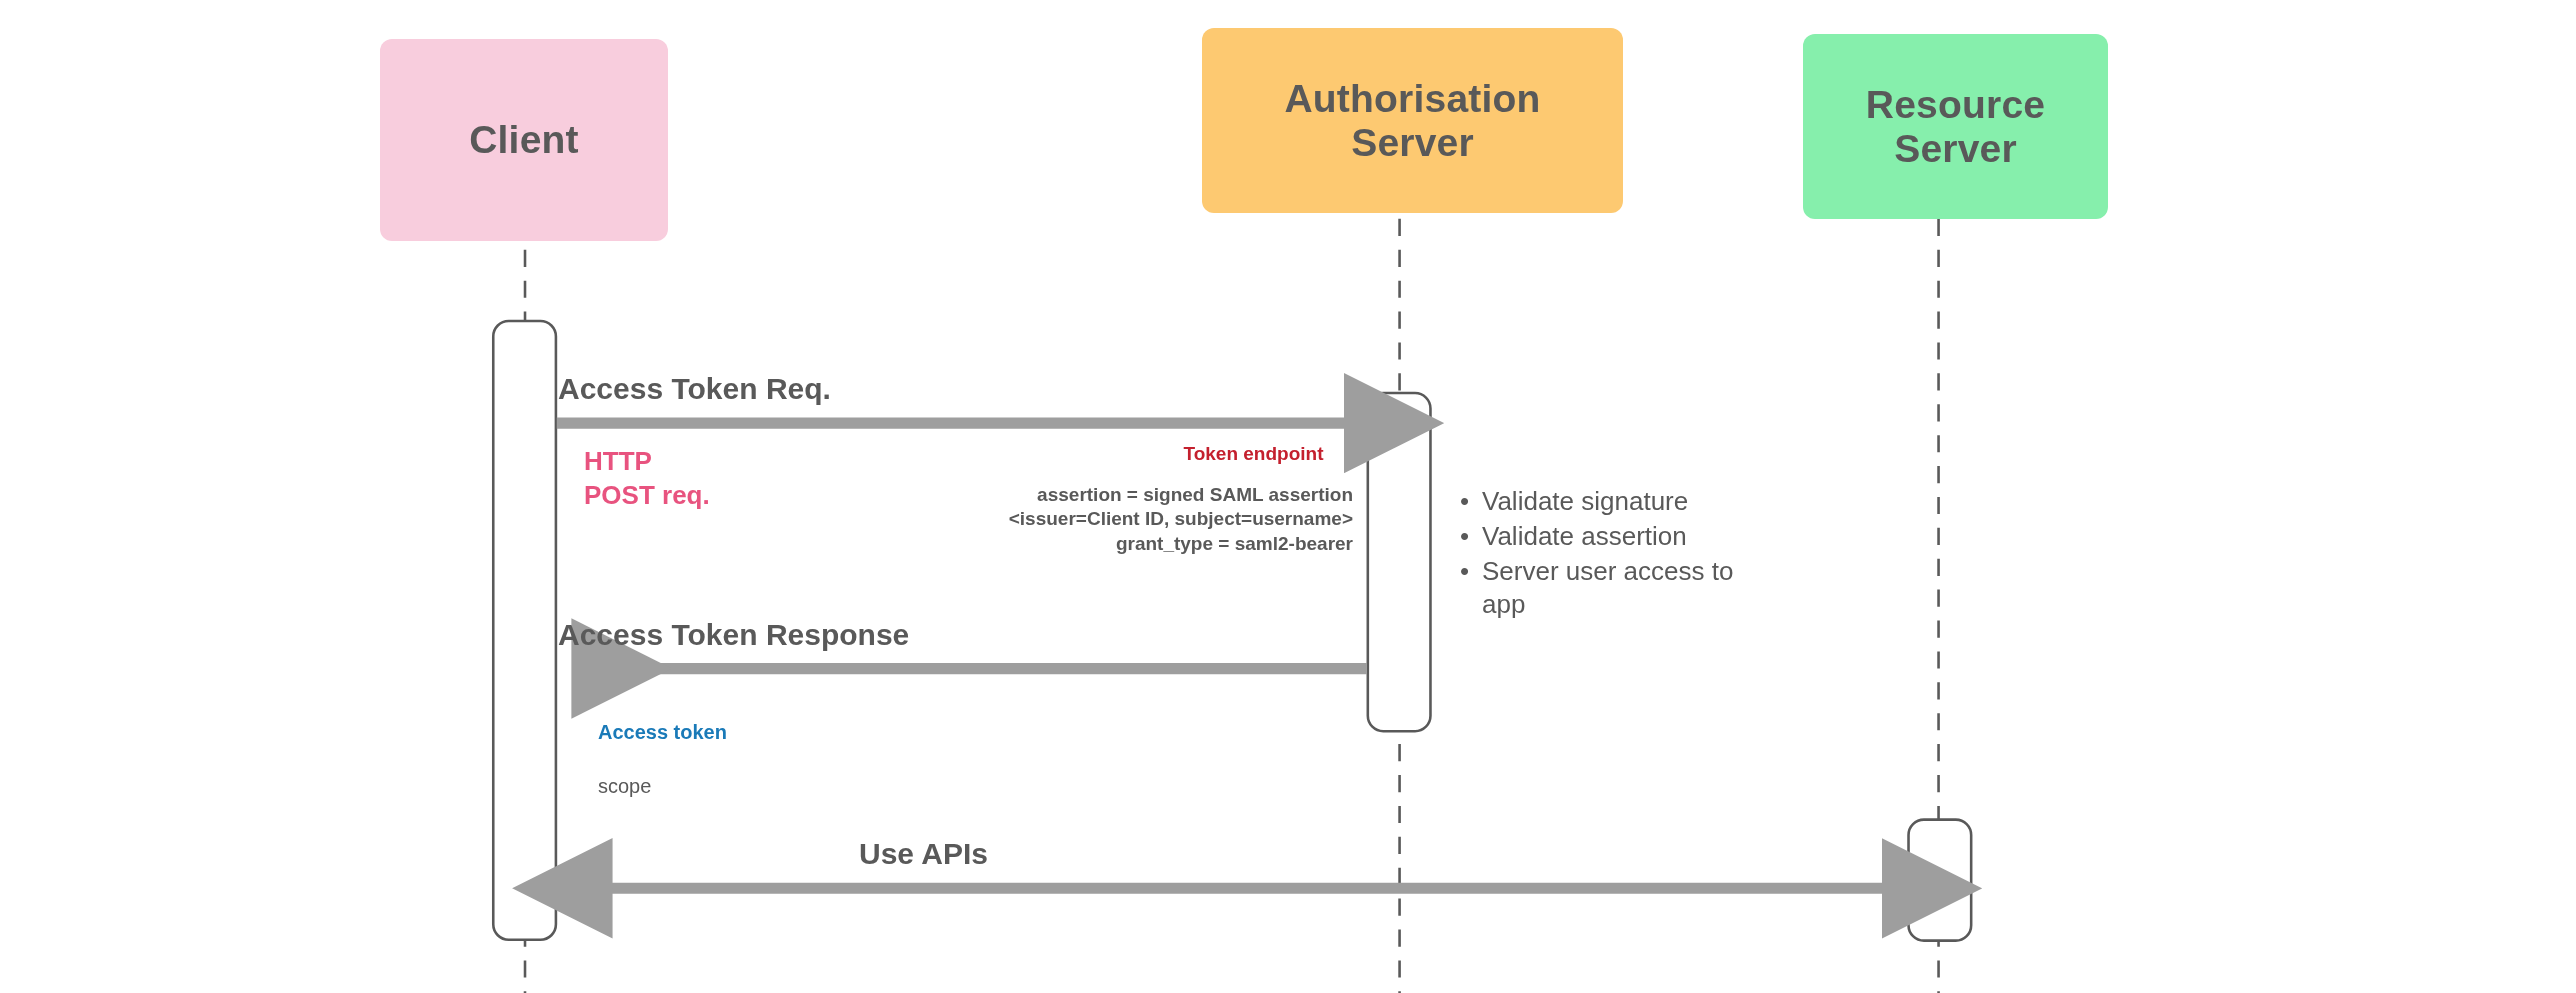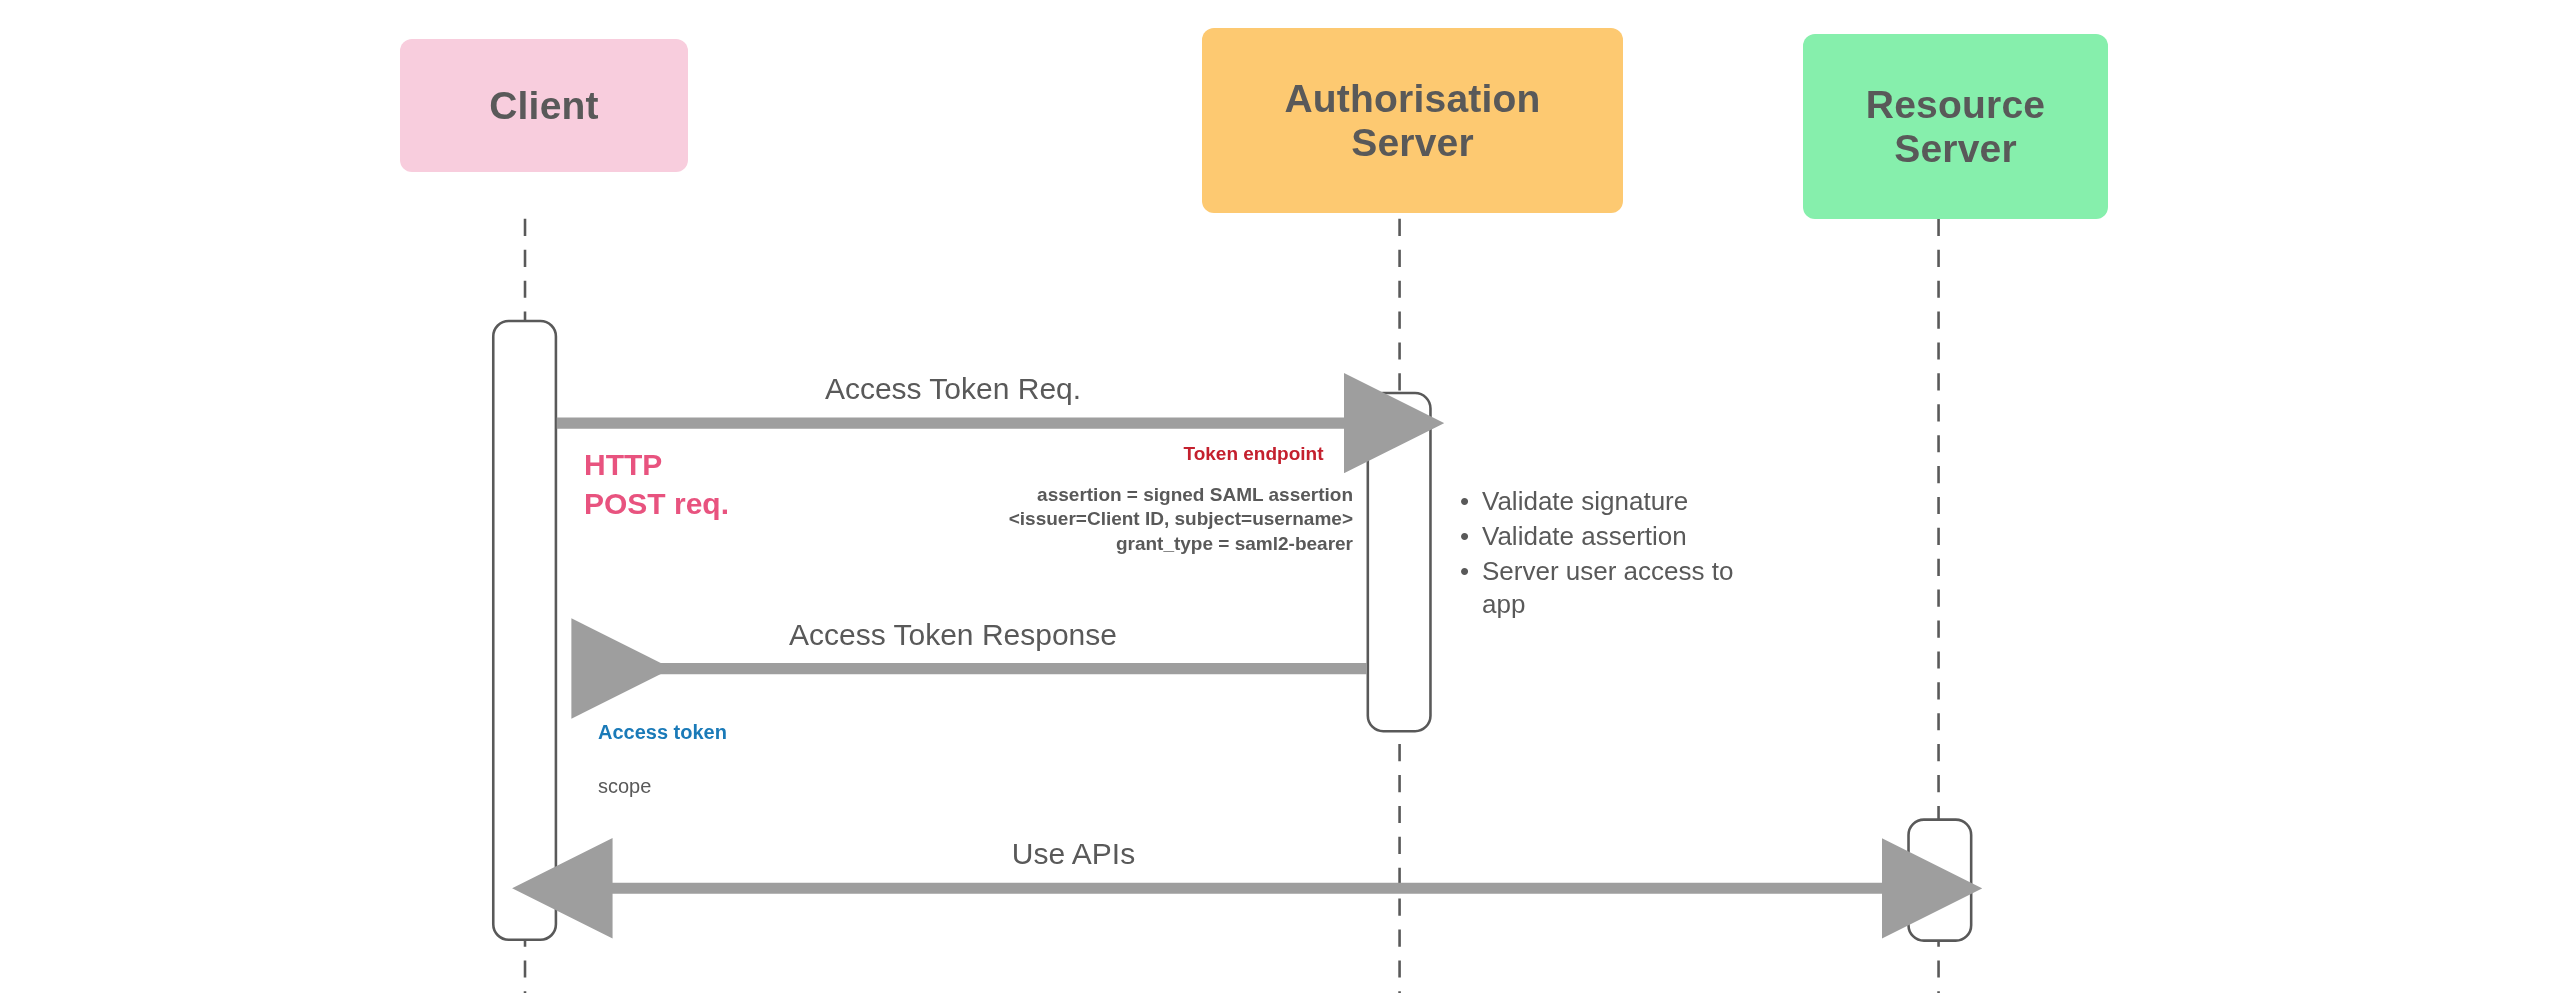--- a/index.html
+++ b/index.html
@@ -46,31 +46,30 @@
     white-space: pre-line;
   }
   
   .note {
     position: absolute;
     color: #595959;
     white-space: pre-line;
   }
   .msg-title {
     font-size: 30px;
-    font-weight: normal;
+    font-weight: bold;
     color: #595959;
-    text-align: center;
   }
   .small-bold {
     font-size: 19px;
     font-weight: bold;
     line-height: 1.28;
   }
   .mid-bold {
-    font-size: 30px;
+    font-size: 26px;
     font-weight: bold;
     line-height: 1.3;
   }
   .plain-22 {
     font-size: 19px;
     font-weight: normal;
     line-height: 1.3;
   }
   .bullet-list {
     position: absolute;
@@ -127,21 +126,21 @@
 
     <g>
       <line x1="1592" y1="779" x2="678" y2="779" stroke="#9e9e9e" stroke-width="13" marker-end="url(#arrow-left)"></line>
     </g>
 
     <g>
       <line x1="700" y1="1035" x2="2205" y2="1035" stroke="#9e9e9e" stroke-width="13" marker-start="url(#arrow-left)" marker-end="url(#arrow-right)"></line>
     </g>
   </svg>
 
-  <div class="participant-box" style="left:380px; top:39px; width:288px; height:133px; background:#f8cddd;margin-left:20px;">
+  <div class="participant-box" style="left:380px; top:39px; width:288px; height:202px; background:#f8cddd;">
     <div class="participant-label">Client</div>
   </div>
 
   <div class="participant-box" style="left:1202px; top:28px; width:421px; height:185px; background:#fdc971;">
     <div class="participant-label">Authorisation
 Server</div>
   </div>
 
   <div class="participant-box" style="left:1803px; top:34px; width:305px; height:185px; background:#86efac;">
     <div class="participant-label">Resource

